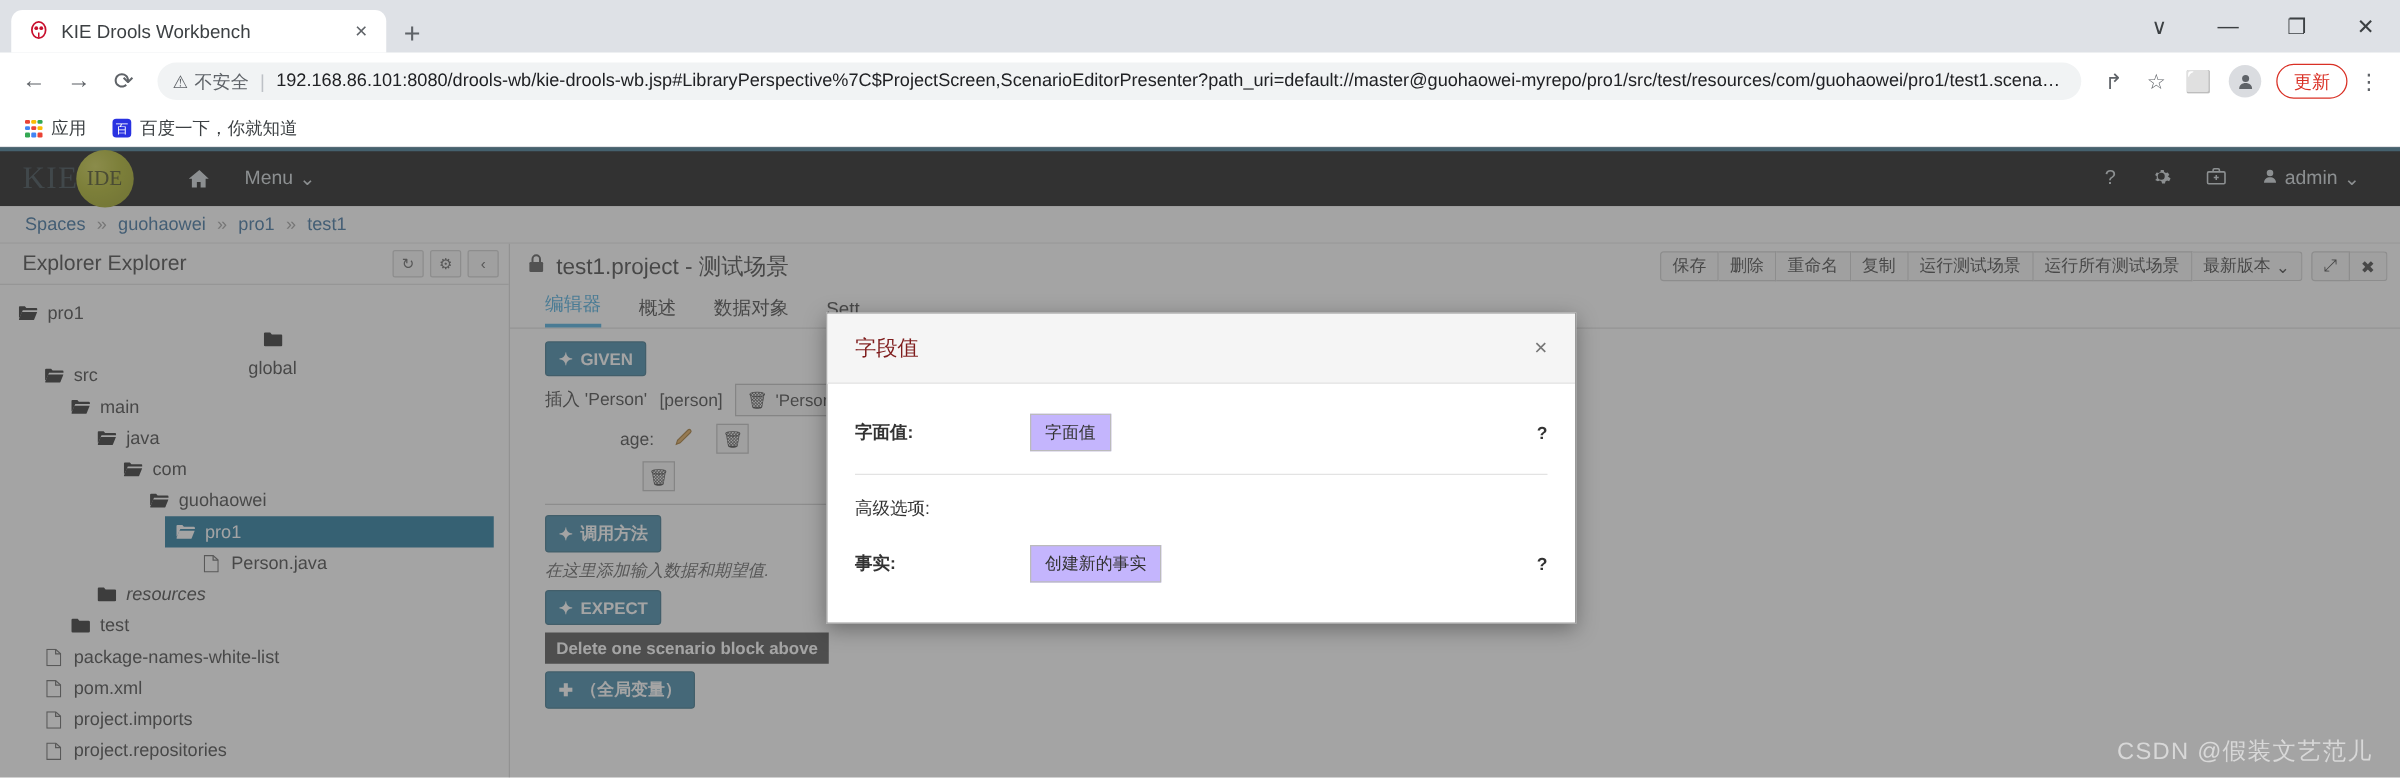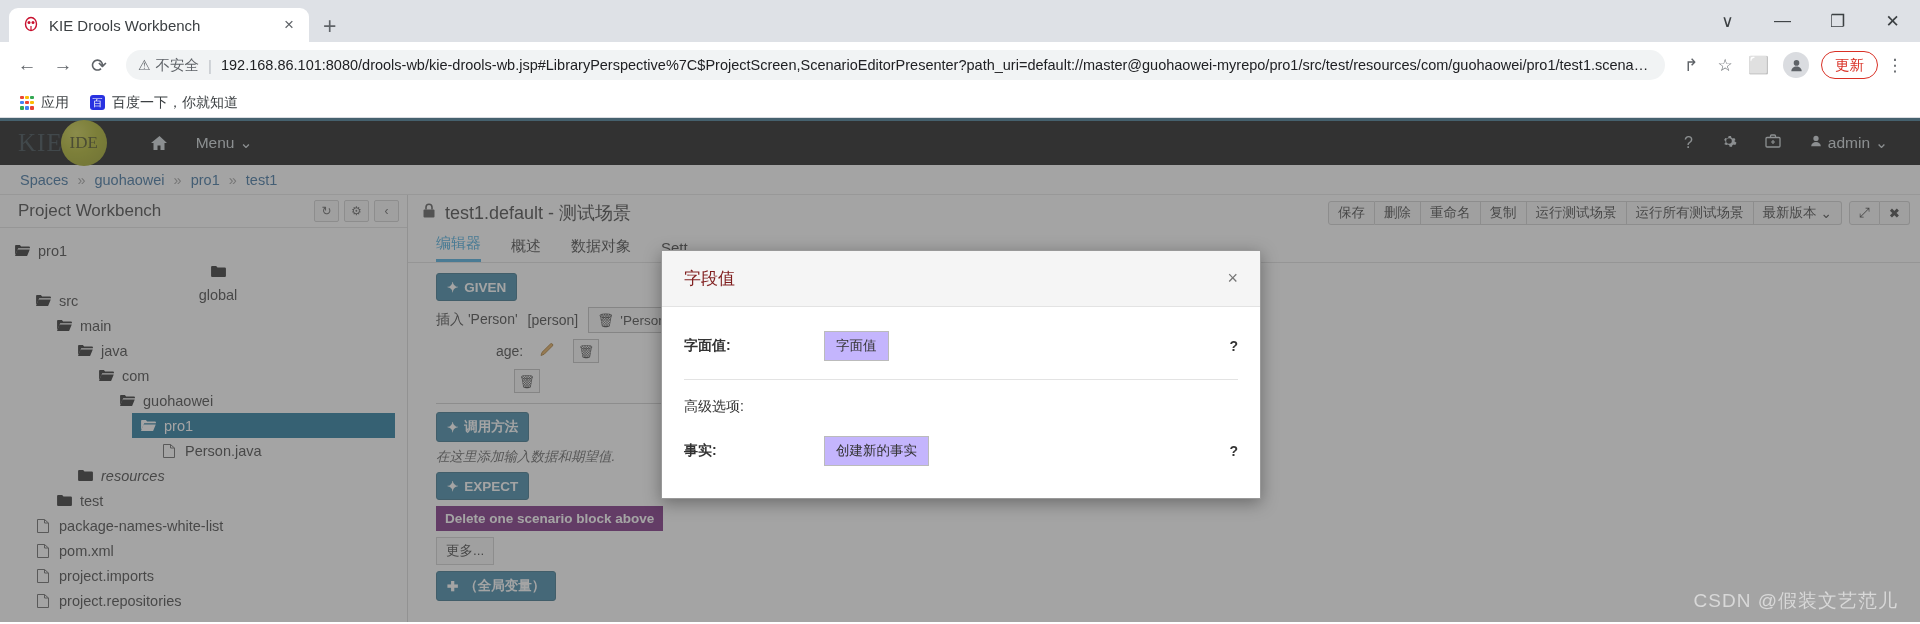--- a/index.html
+++ b/index.html
@@ -152,21 +152,21 @@
   .chip{
     border:1px solid #bbb; background:#f7f7f7; padding:4px 8px; font-size:13.5px;
     display:inline-flex; align-items:center; gap:6px; color:#333; cursor:pointer;
   }
   .sq-btn{
     width:26px; height:24px; border:1px solid #bbb; background:#f7f7f7;
     display:inline-flex; align-items:center; justify-content:center; font-size:13px; cursor:pointer;
   }
   .hint{ font-style:italic; color:#555; font-size:13.5px; margin:6px 0; }
   .danger{
-    display:inline-block; background:#701a75; color:#fff; font-weight:bold; font-size:13.5px;
+    display:inline-block; background:#404040; color:#fff; font-weight:bold; font-size:13.5px;
     padding:5px 9px; cursor:pointer;
   }
   .more-btn{
     display:inline-block; border:1px solid #ccc; background:#f7f7f7; padding:4px 9px;
     font-size:13.5px; color:#333; cursor:pointer;
   }
   .hr-sep{ width:258px; height:1px; background:#ccc; margin:10px 0 8px 0; }
 
   
   .overlay{ position:absolute; inset:0; background:rgba(90,90,90,0.55); }
@@ -314,21 +314,21 @@
     <span class="crumb-sep">»</span>
     <span class="crumb">pro1</span>
     <span class="crumb-sep">»</span>
     <span class="crumb last">test1</span>
   </div>
 
   <div class="body-row">
 
     <div class="explorer">
       <div class="exp-head">
-        <span class="exp-title">Project Workbench</span>
+        <span class="exp-title">Explorer Explorer</span>
         <span class="exp-btn">↻</span>
         <span class="exp-btn">⚙</span>
         <span class="exp-btn">‹</span>
       </div>
       <div class="tree" id="tree">
           <div class="tnode" style="margin-left: 0px;">
             <span class="ticon">
               <svg width="15" height="13" viewBox="0 0 16 14">
                 <path d="M0 2a1 1 0 011-1h4.2l1.3 1.6H15a1 1 0 011 1v1H3.4L.8 10.6 0 11z" fill="#1c1c1c"></path>
                 <path d="M2.6 6h13.2l-2.6 6.4a1 1 0 01-.9.6H.9a1 1 0 01-.9-.6z" fill="#1c1c1c"></path>
@@ -464,21 +464,21 @@
 
     <div class="editor">
       <div class="ed-titlebar">
         <div class="ed-title">
           <span>
             <svg width="14" height="16" viewBox="0 0 14 16">
                 <rect x="1.5" y="6.5" width="11" height="8" rx="1" fill="#4a4a4a"></rect>
                 <path d="M4 6.5V4.2a3 3 0 016 0v2.3" fill="none" stroke="#4a4a4a" stroke-width="1.6"></path>
               </svg>
           </span>
-          <span>test1.default - 测试场景</span>
+          <span>test1.project - 测试场景</span>
         </div>
         <div class="ed-tools" id="edtools">
             <div class="tbtn">保存</div>
             <div class="tbtn">删除</div>
             <div class="tbtn">重命名</div>
             <div class="tbtn">复制</div>
             <div class="tbtn">运行测试场景</div>
             <div class="tbtn">运行所有测试场景</div>
             <div class="tbtn last">
               <span>最新版本</span>
@@ -536,23 +536,20 @@
 
         <div class="btn-blue">
           <span>✦</span>
           <span>EXPECT</span>
         </div>
 
         <div style="margin-top:6px;">
           <span class="danger">Delete one scenario block above</span>
         </div>
 
-        <div style="margin-top:6px;">
-          <span class="more-btn">更多...</span>
-        </div>
 
         <div style="margin-top:6px;">
           <span class="btn-blue">
             <span>✚</span>
             <span>（全局变量）</span>
           </span>
         </div>
       </div>
     </div>
   </div>

